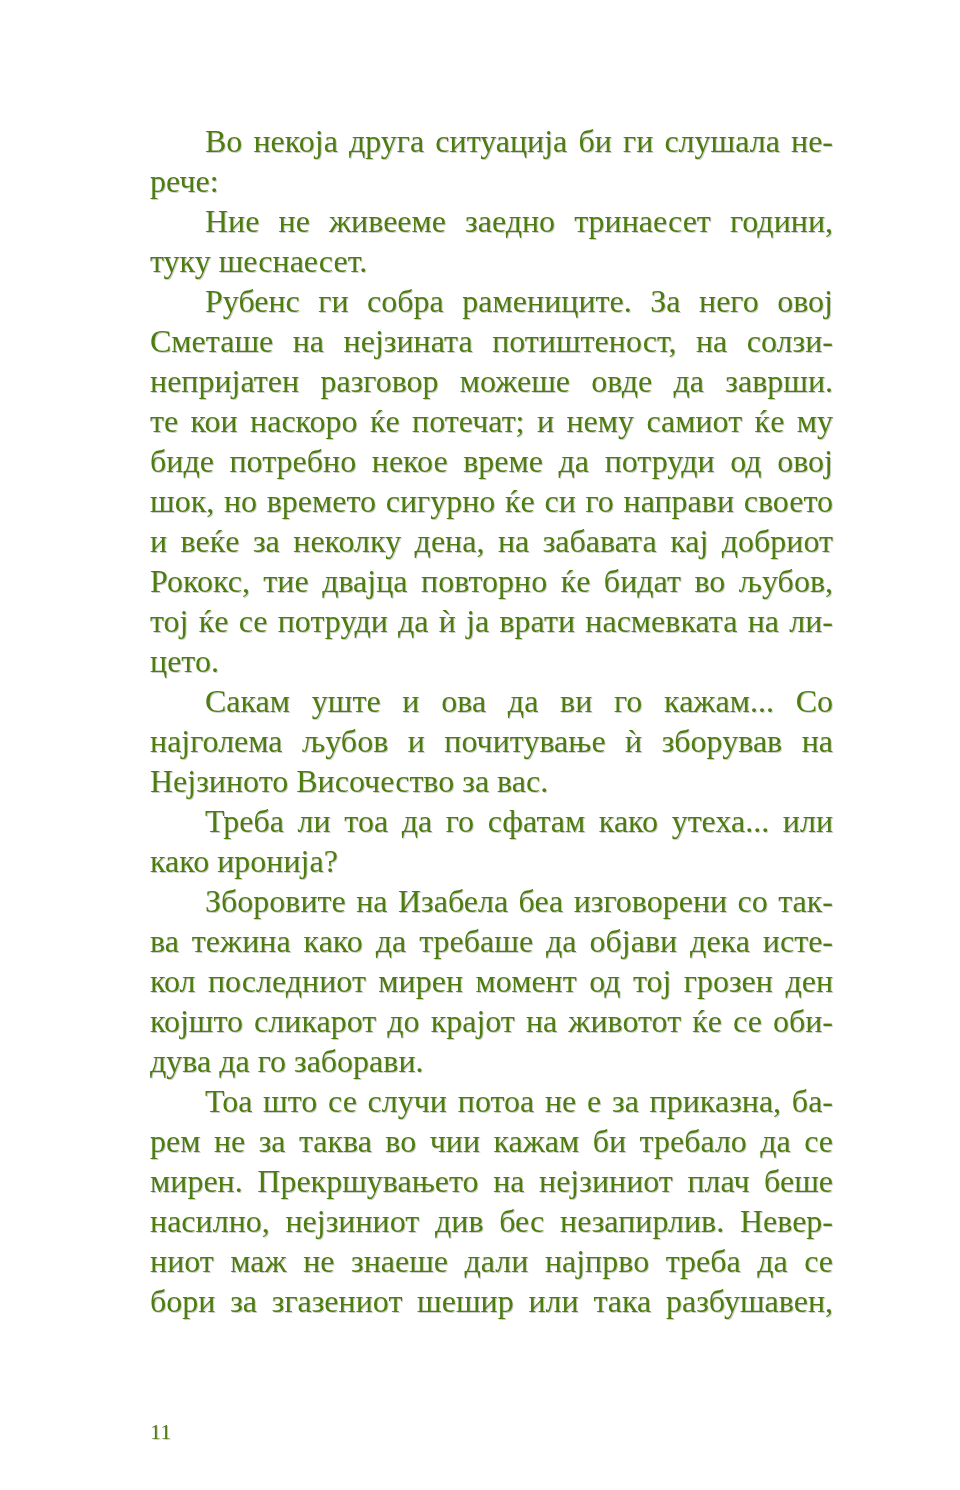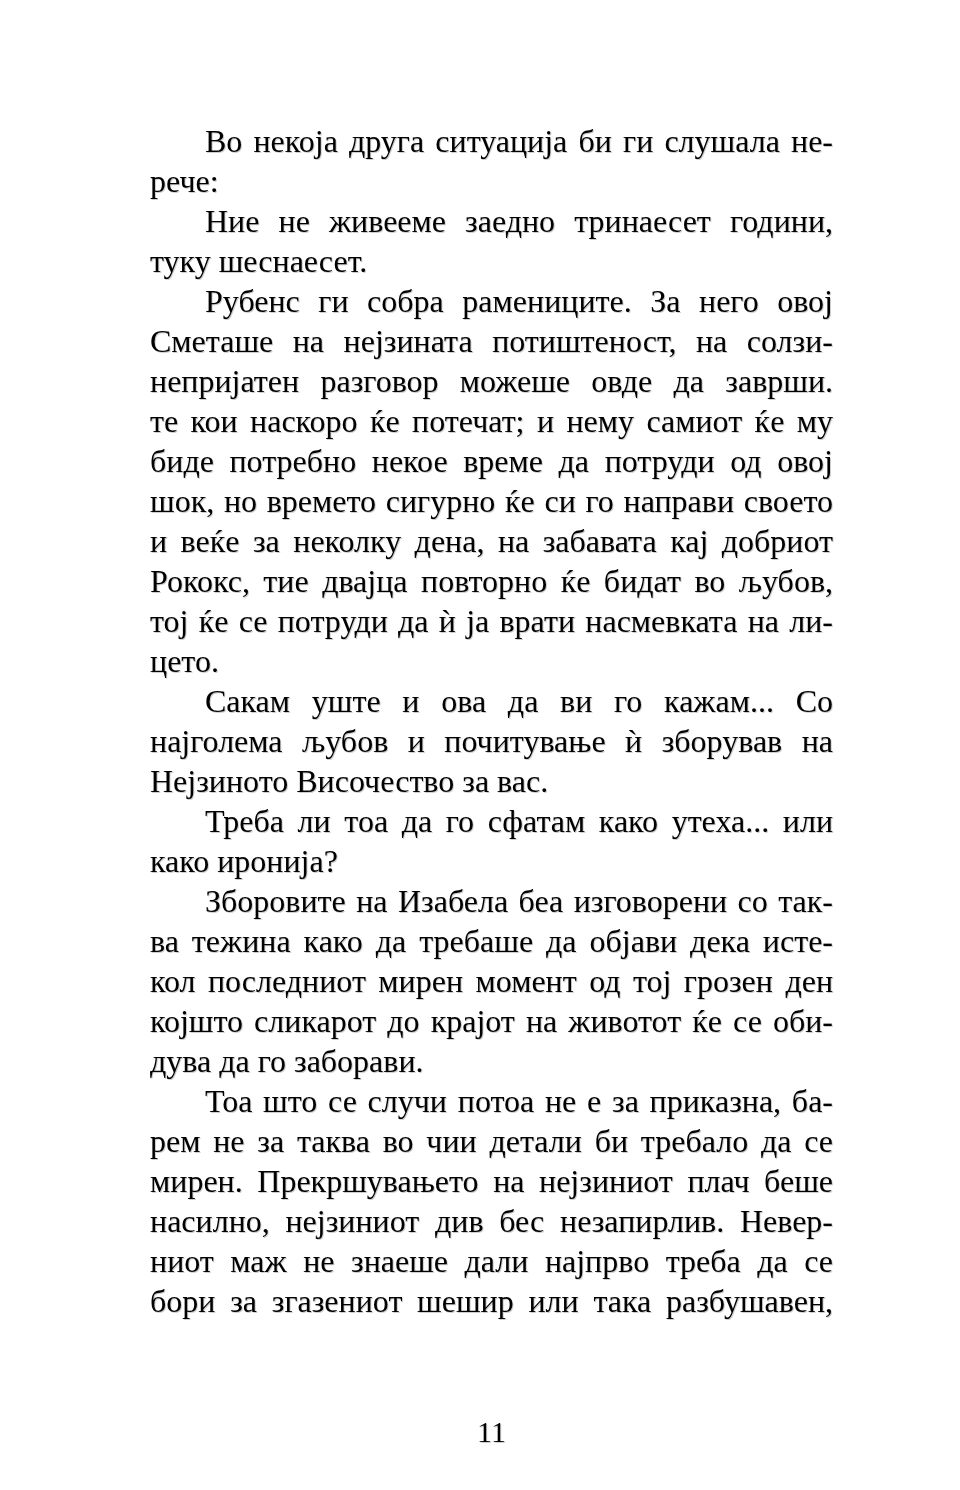--- a/index.html
+++ b/index.html
@@ -39,30 +39,30 @@
       text-indent: 55px;
     }
     .line.last {
       text-align-last: left;
     }
     .folio {
       position: absolute;
       left: 150px;
       top: 1412px;
       width: 683px;
-      text-align: center;
-      font-size: 30px;
+      text-align: left;
+      font-size: 22px;
       line-height: 40px;
       text-shadow: 1px 1px 0.6px rgba(90, 90, 90, 0.30);
     }
   </style>
 </head>
 <body>
 
-<div class="page" style="color: #000000; background: rgb(255, 255, 255);">
+<div class="page" style="color: #4d7c0f; background: rgb(255, 255, 255);">
   <div class="text-block">
       <div class="paragraph">
         <div class="line first">Во некоја друга ситуација би ги слушала не-</div>
         <div class="line last">рече:</div>
       </div>
       <div class="paragraph">
         <div class="line first">Ние не живееме заедно тринаесет години,</div>
         <div class="line last">туку шеснаесет.</div>
       </div>
       <div class="paragraph">
@@ -88,21 +88,21 @@
       </div>
       <div class="paragraph">
         <div class="line first">Зборовите на Изабела беа изговорени со так-</div>
         <div class="line">ва тежина како да требаше да објави дека исте-</div>
         <div class="line">кол последниот мирен момент од тој грозен ден</div>
         <div class="line">којшто сликарот до крајот на животот ќе се оби-</div>
         <div class="line last">дува да го заборави.</div>
       </div>
       <div class="paragraph">
         <div class="line first">Тоа што се случи потоа не е за приказна, ба-</div>
-        <div class="line">рем не за таква во чии детали би требало да се</div>
+        <div class="line">рем не за таква во чии кажам би требало да се</div>
         <div class="line">мирен. Прекршувањето на нејзиниот плач беше</div>
         <div class="line">насилно, нејзиниот див бес незапирлив. Невер-</div>
         <div class="line">ниот маж не знаеше дали најпрво треба да се</div>
         <div class="line">бори за згазениот шешир или така разбушавен,</div>
       </div>
     </div>
   <div class="folio">11</div>
 </div>
 
 </body></html>

